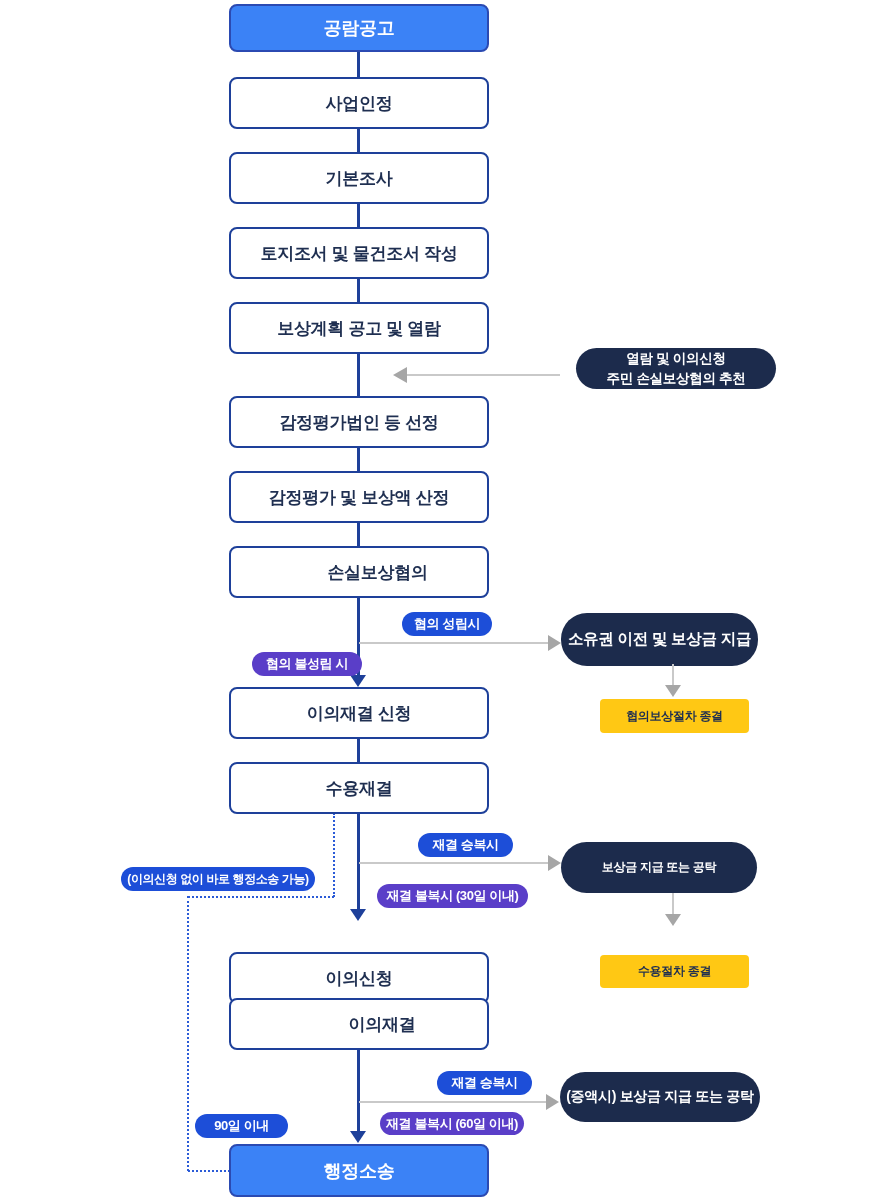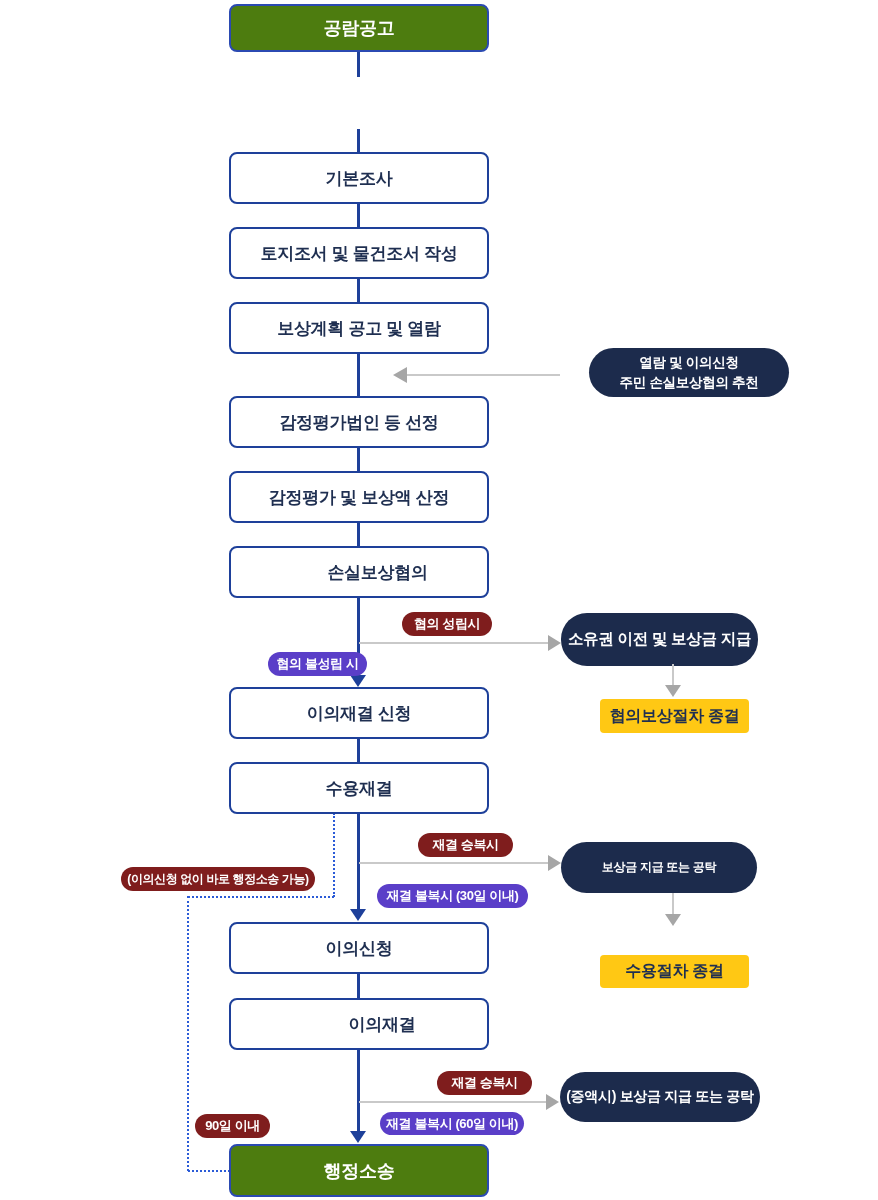--- a/index.html
+++ b/index.html
@@ -4,21 +4,21 @@
 <style>
   html,body{margin:0;padding:0;background:#ffffff;}
   body{font-family:"Liberation Sans","DejaVu Sans",sans-serif;}
   #canvas{position:relative;width:878px;height:1200px;background:#ffffff;overflow:hidden;}
 
   
   .box{position:absolute;left:229px;width:260px;height:52px;background:#ffffff;
        border:2.5px solid #1e409a;border-radius:8px;box-sizing:border-box;
        display:flex;align-items:center;justify-content:center;
        font-size:17px;font-weight:700;color:#1f2f51;letter-spacing:-0.3px;}
-  .box.filled{background:#4d7c0f;border-color:#2b4ab2;color:#ffffff;font-size:18px;}
+  .box.filled{background:#3b82f6;border-color:#2b4ab2;color:#ffffff;font-size:18px;}
 
   
   .vline{position:absolute;left:357px;width:3px;background:#1e409a;}
   .bluehead{position:absolute;left:350px;width:0;height:0;
             border-left:8.5px solid transparent;border-right:8.5px solid transparent;
             border-top:12px solid #1e409a;}
 
   
   .gline{position:absolute;height:2px;background:#c9c9c9;}
   .gvline{position:absolute;width:2px;background:#c9c9c9;}
@@ -31,26 +31,26 @@
 
   
   .capsule{position:absolute;background:#1c2b4c;color:#ffffff;border-radius:26px;
            display:flex;flex-direction:column;align-items:center;justify-content:center;
            font-weight:700;letter-spacing:-0.3px;text-align:center;white-space:nowrap;}
 
   
   .pill{position:absolute;border-radius:999px;color:#ffffff;font-size:13px;font-weight:700;
         display:flex;align-items:center;justify-content:center;letter-spacing:-0.4px;
         white-space:nowrap;box-sizing:border-box;}
-  .pill.blue{background:#7f1d1d;}
+  .pill.blue{background:#1d4ed8;}
   .pill.purple{background:#5a3ec8;}
 
   
   .endbox{position:absolute;background:#ffc814;border-radius:4px;color:#1f2f51;
-          font-size:16px;font-weight:700;display:flex;align-items:center;justify-content:center;
+          font-size:12px;font-weight:700;display:flex;align-items:center;justify-content:center;
           letter-spacing:-0.3px;white-space:nowrap;}
 
   
   .dot-v{position:absolute;width:0;border-left:2px dotted #2b5bd7;}
   .dot-h{position:absolute;height:0;border-top:2px dotted #2b5bd7;}
 </style>
 </head>
 <body>
 
 <div id="canvas">
@@ -70,58 +70,59 @@
   <div class="vline" style="top:974px;height:24px;"></div>
   <div class="vline" style="top:1050px;height:81px;"></div>
   <div class="bluehead" style="top:1131px;"></div>
 
   <div class="dot-v" style="left:333px;top:813px;height:84px;"></div>
   <div class="dot-h" style="left:188px;top:896px;width:146px;"></div>
   <div class="dot-v" style="left:187px;top:896px;height:275px;"></div>
   <div class="dot-h" style="left:188px;top:1170px;width:42px;"></div>
 
   <div class="box filled" style="top:4px;height:48px;">공람공고</div>
+  <div class="box" style="top:77px;">사업인정</div>
   <div class="box" style="top:152px;">기본조사</div>
   <div class="box" style="top:227px;">토지조서 및 물건조서 작성</div>
   <div class="box" style="top:302px;">보상계획 공고 및 열람</div>
   <div class="box" style="top:396px;">감정평가법인 등 선정</div>
   <div class="box" style="top:471px;">감정평가 및 보상액 산정</div>
   <div class="box" style="top:546px;padding-left:37px;">손실보상협의</div>
   <div class="box" style="top:687px;">이의재결 신청</div>
   <div class="box" style="top:762px;">수용재결</div>
-  <div class="box" style="top:922px;">이의신청</div>
+  <div class="box" style="top:952px;">이의신청</div>
   <div class="box" style="top:998px;padding-left:46px;">이의재결</div>
   <div class="box filled" style="top:1144px;height:53px;">행정소송</div>
 
   <div class="ghead-left" style="left:393px;top:367px;"></div>
   <div class="gline" style="left:407px;top:374px;width:153px;"></div>
-  <div class="capsule" style="left:589px;top:348px;width:200px;height:49px;font-size:13.5px;line-height:1.45;">
+  <div class="capsule" style="left:576px;top:348px;width:200px;height:41px;font-size:13.5px;line-height:1.45;">
     <span>열람 및 이의신청</span>
     <span>주민 손실보상협의 추천</span>
   </div>
 
   <div class="pill blue" style="left:402px;top:612px;width:90px;height:24px;">협의 성립시</div>
   <div class="gline" style="left:359px;top:642px;width:189px;"></div>
   <div class="ghead-right" style="left:548px;top:635px;"></div>
   <div class="capsule" style="left:561px;top:613px;width:197px;height:53px;font-size:15.5px;">소유권 이전 및 보상금 지급</div>
   <div class="gvline" style="left:672px;top:664px;height:21px;"></div>
   <div class="ghead-down" style="left:665px;top:685px;"></div>
   <div class="endbox" style="left:600px;top:699px;width:149px;height:34px;">협의보상절차 종결</div>
-  <div class="pill purple" style="left:268px;top:652px;width:99px;height:24px;text-align:right;">협의 불성립 시</div>
+  <div class="pill purple" style="left:252px;top:652px;width:110px;height:24px;text-align:right;">협의 불성립 시</div>
 
   <div class="pill blue" style="left:418px;top:833px;width:95px;height:24px;">재결 승복시</div>
   <div class="gline" style="left:359px;top:862px;width:189px;"></div>
   <div class="ghead-right" style="left:548px;top:855px;"></div>
   <div class="capsule" style="left:561px;top:842px;width:196px;height:51px;font-size:12px;">보상금 지급 또는 공탁</div>
   <div class="gvline" style="left:672px;top:893px;height:21px;"></div>
   <div class="ghead-down" style="left:665px;top:914px;"></div>
   <div class="endbox" style="left:600px;top:955px;width:149px;height:33px;">수용절차 종결</div>
   <div class="pill purple" style="left:377px;top:884px;width:151px;height:24px;">재결 불복시 (30일 이내)</div>
   <div class="pill blue" style="left:121px;top:867px;width:194px;height:24px;font-size:12px;">(이의신청 없이 바로 행정소송 가능)</div>
 
   <div class="pill blue" style="left:437px;top:1071px;width:95px;height:24px;">재결 승복시</div>
   <div class="gline" style="left:359px;top:1101px;width:187px;"></div>
   <div class="ghead-right" style="left:546px;top:1094px;"></div>
   <div class="capsule" style="left:560px;top:1072px;width:200px;height:50px;font-size:14px;">(증액시) 보상금 지급 또는 공탁</div>
   <div class="pill purple" style="left:380px;top:1112px;width:144px;height:23px;">재결 불복시 (60일 이내)</div>
-  <div class="pill blue" style="left:195px;top:1114px;width:75px;height:24px;">90일 이내</div>
+  <div class="pill blue" style="left:195px;top:1114px;width:93px;height:24px;">90일 이내</div>
 
 </div>
 
 </body></html>

